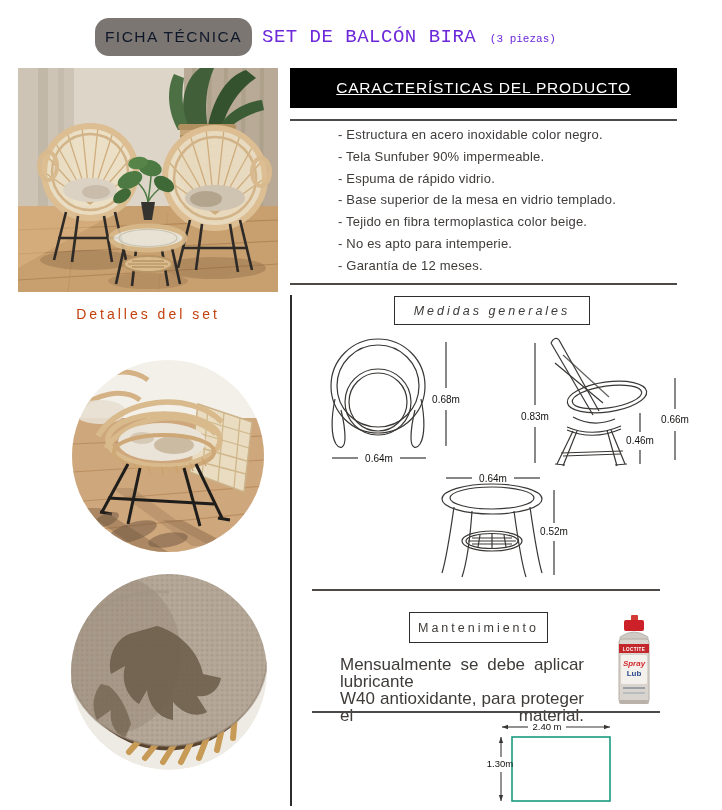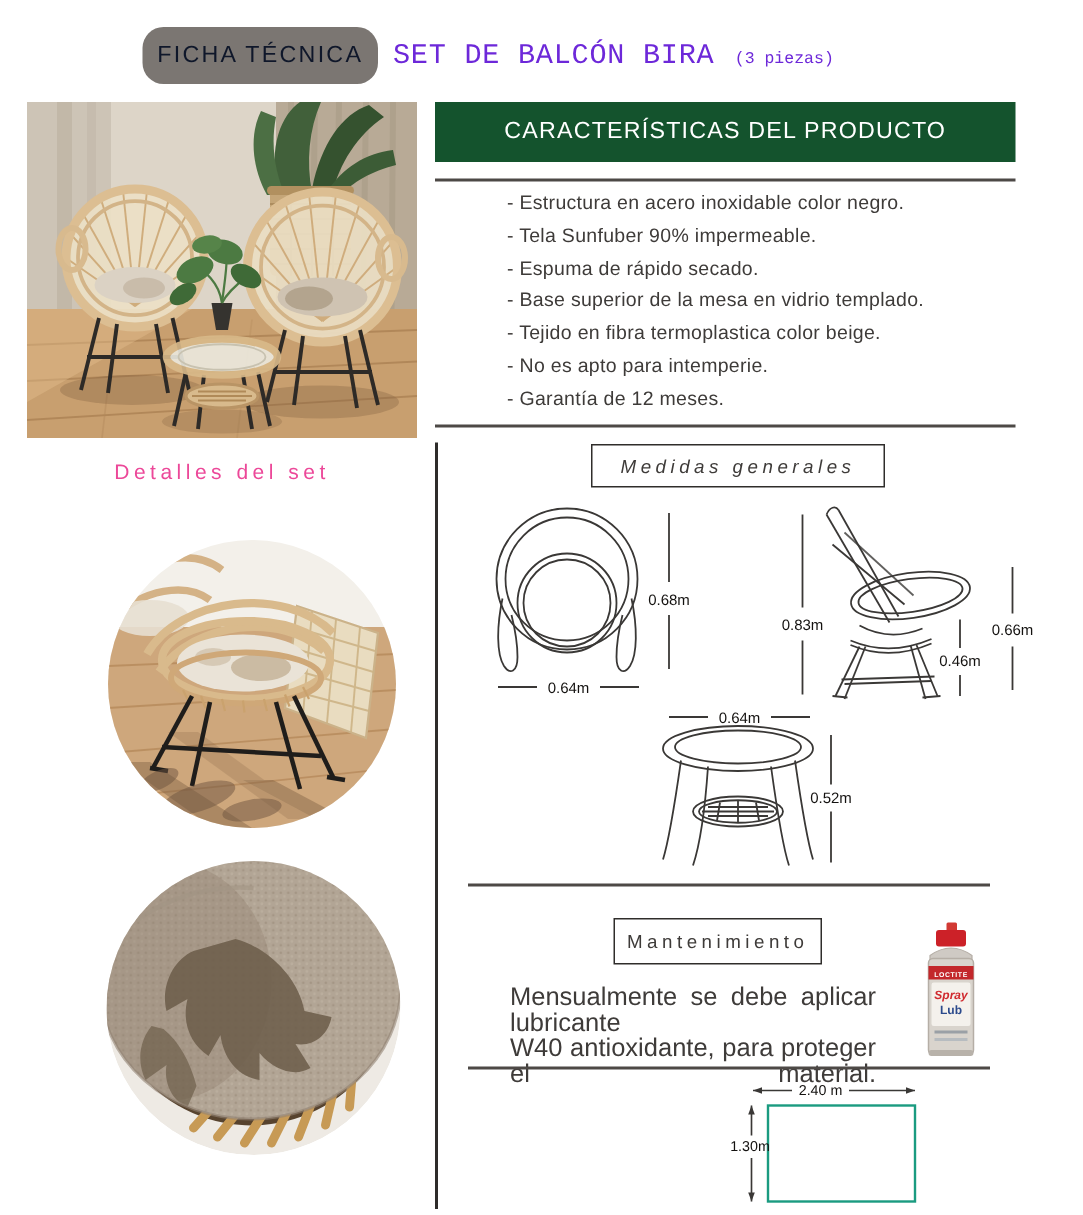--- a/index.html
+++ b/index.html
@@ -9,28 +9,28 @@
   
   .badge{left:95px;top:18px;width:157px;height:38px;background:#7b7672;color:#0f172a;
          display:flex;align-items:center;justify-content:center;font-size:15.5px;
          letter-spacing:1.5px;border-radius:14px;}
   .title-wrap{left:262px;top:26px;white-space:nowrap;color:#6d28d9;font-family:Liberation Mono, monospace;}
   .title{font-size:19px;letter-spacing:0.5px;}
   .title-suffix{font-size:11px;margin-left:4px;}
   
   .main-photo{left:18px;top:68px;width:260px;height:224px;}
   .details-heading{left:18px;top:306px;width:260px;text-align:center;font-size:14px;
-                   letter-spacing:3px;color:#ec4899;}
+                   letter-spacing:3px;color:#c2410c;}
   .circle-photo{border-radius:50%;overflow:hidden;}
   .circle1{left:72px;top:360px;width:192px;height:192px;}
   .circle2{left:71px;top:574px;width:196px;height:196px;}
   
-  .feat-bar{left:290px;top:68px;width:387px;height:40px;background:#14532d;color:#ffffff;
+  .feat-bar{left:290px;top:68px;width:387px;height:40px;background:#000000;color:#ffffff;
             display:flex;align-items:center;justify-content:center;font-size:15.5px;
-            letter-spacing:0.8px;}
+            letter-spacing:0.8px;text-decoration:underline;}
   .hline{height:2px;background:#4d4946;}
   .line1{left:290px;top:119px;width:387px;}
   .line2{left:290px;top:283px;width:387px;}
   .line3{left:312px;top:589px;width:348px;height:1.5px;}
   .line4{left:312px;top:711px;width:348px;height:1.5px;}
   .vline{left:290px;top:295px;width:1.5px;height:511px;background:#2e2c2a;}
   .feat-list{left:338px;top:124px;width:332px;font-size:13px;line-height:21.8px;
              color:#3e3b39;letter-spacing:0.2px;}
   .boxed{border:1.5px solid #2f2d2b;background:#ffffff;display:flex;align-items:center;
          justify-content:center;font-size:12.5px;letter-spacing:3px;color:#3e3b39;}
@@ -294,21 +294,21 @@
       </g>
       <ellipse cx="96" cy="84" rx="100" ry="88" fill="none" stroke="#938474" stroke-width="2" opacity="0.6"></ellipse>
     </svg>
   </div>
 
   <div class="abs feat-bar">CARACTERÍSTICAS DEL PRODUCTO</div>
   <div class="abs hline line1"></div>
   <div class="abs feat-list">
     <div>- Estructura en acero inoxidable color negro.</div>
     <div>- Tela Sunfuber 90% impermeable.</div>
-    <div>- Espuma de rápido secado.</div>
+    <div>- Espuma de rápido vidrio.</div>
     <div>- Base superior de la mesa en vidrio templado.</div>
     <div>- Tejido en fibra termoplastica color beige.</div>
     <div>- No es apto para intemperie.</div>
     <div>- Garantía de 12 meses.</div>
   </div>
   <div class="abs hline line2"></div>
   <div class="abs vline"></div>
 
   <div class="abs boxed medidas-box">Medidas generales</div>
 

